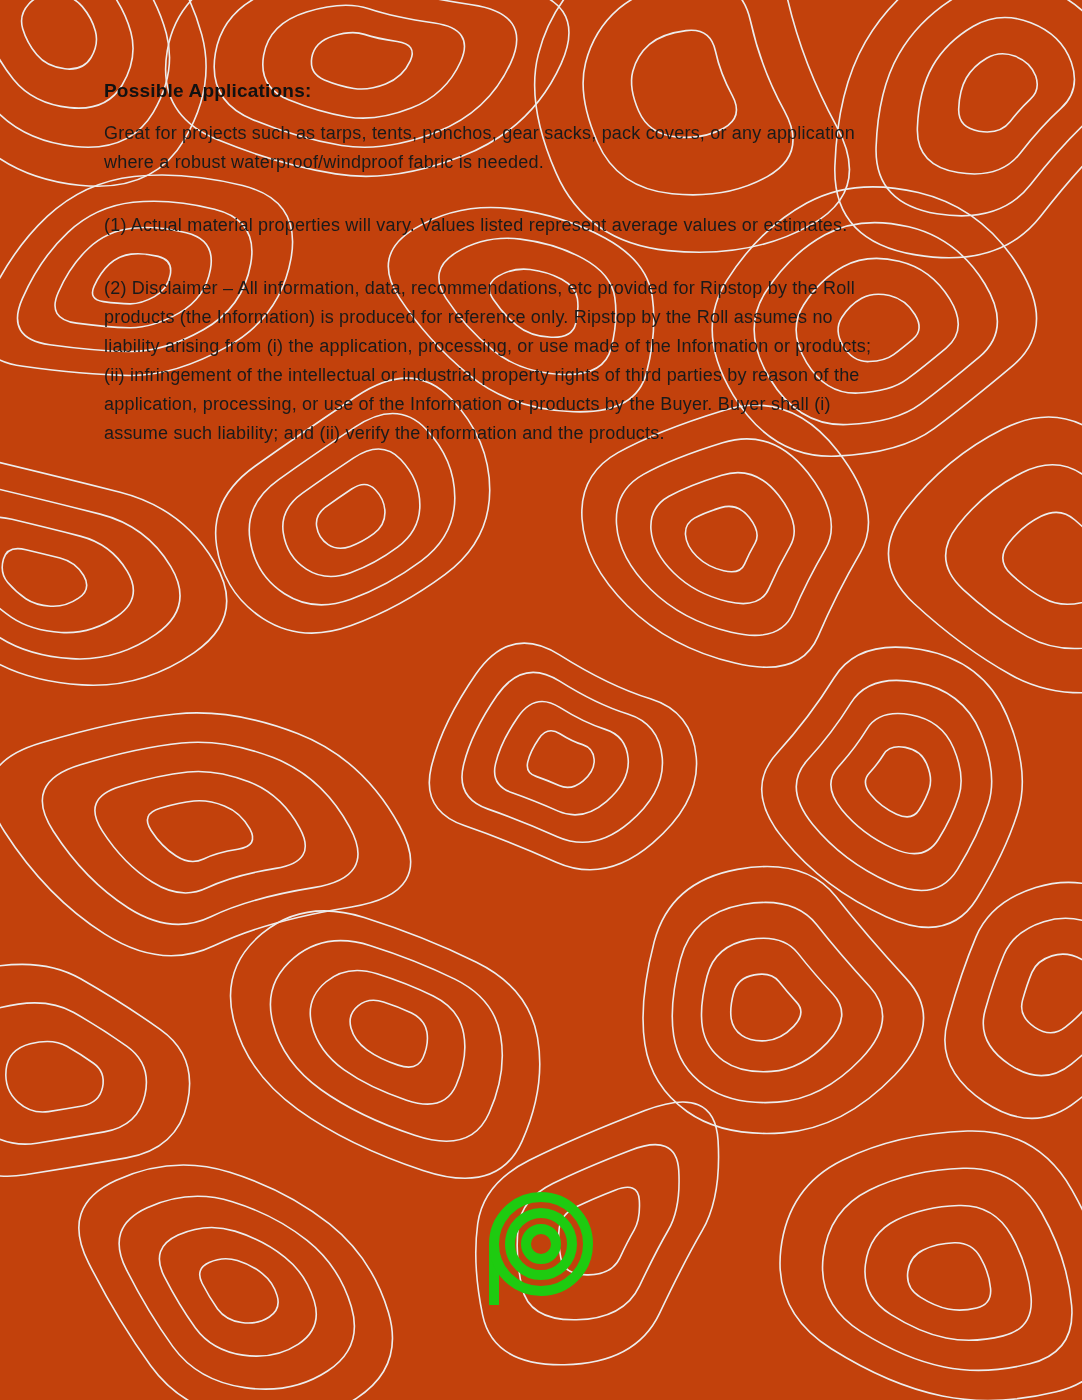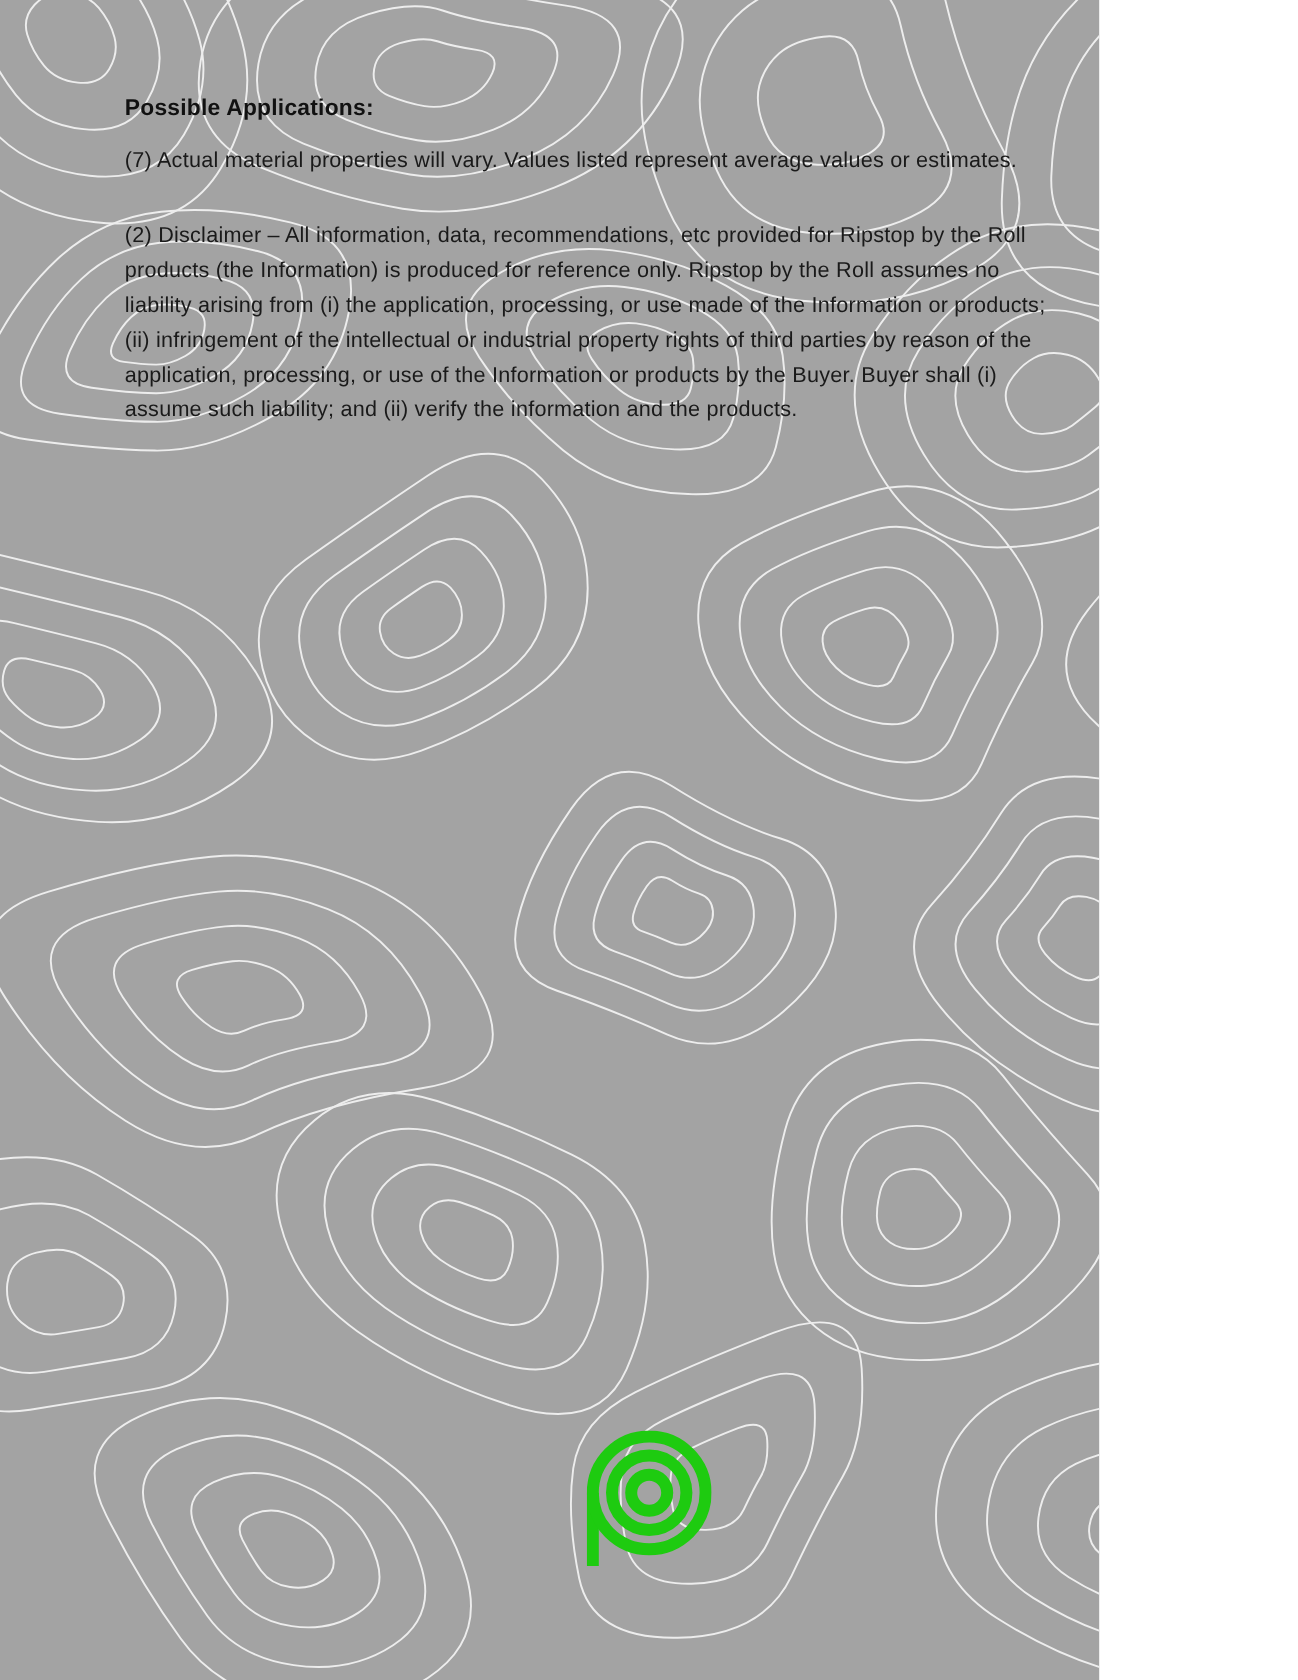--- a/index.html
+++ b/index.html
@@ -2,23 +2,23 @@
 <html><head>
 <meta charset="utf-8">
 <style>
   html, body {
     margin: 0;
     padding: 0;
     background: #ffffff;
   }
   .page {
     position: relative;
-    width: 916px;
+    width: 1082px;
     height: 1400px;
-    background: #a3a3a3;
+    background: #c2410c;
     overflow: hidden;
     font-family: "Liberation Sans", sans-serif;
   }
   svg.bg {
     position: absolute;
     left: 0;
     top: 0;
     width: 1082px;
     height: 1400px;
   }
@@ -189,21 +189,23 @@
       <g transform="rotate(30 950 1280)">
         <path d="M 987.0 1290.9 Q 975.6 1301.8 962.8 1306.1 Q 950.0 1310.4 932.9 1309.7 Q 915.8 1309.1 909.6 1294.5 Q 903.3 1280.0 911.8 1267.4 Q 920.3 1254.8 935.2 1245.6 Q 950.0 1236.4 965.2 1245.3 Q 980.4 1254.2 989.4 1267.1 Q 998.4 1280.0 987.0 1290.9 Z" fill="none" stroke="#ededed" stroke-width="1.6"></path>
         <path d="M 1024.0 1301.8 Q 1001.3 1323.6 975.6 1332.2 Q 950.0 1340.8 915.8 1339.4 Q 881.6 1338.1 869.1 1309.1 Q 856.6 1280.0 873.6 1254.8 Q 890.6 1229.6 920.3 1211.1 Q 950.0 1192.7 980.4 1210.5 Q 1010.7 1228.4 1028.7 1254.2 Q 1046.7 1280.0 1024.0 1301.8 Z" fill="none" stroke="#ededed" stroke-width="1.6"></path>
         <path d="M 1061.0 1312.7 Q 1026.9 1345.4 988.5 1358.2 Q 950.0 1371.1 898.7 1369.2 Q 847.5 1367.2 828.7 1323.6 Q 809.9 1280.0 835.4 1242.2 Q 861.0 1204.3 905.5 1176.7 Q 950.0 1149.1 995.5 1175.8 Q 1041.1 1202.5 1068.1 1241.3 Q 1095.1 1280.0 1061.0 1312.7 Z" fill="none" stroke="#ededed" stroke-width="1.6"></path>
         <path d="M 1098.0 1323.6 Q 1052.5 1367.1 1001.3 1384.3 Q 950.0 1401.5 881.6 1398.9 Q 813.3 1396.2 788.2 1338.1 Q 763.1 1280.0 797.2 1229.6 Q 831.3 1179.1 890.6 1142.3 Q 950.0 1105.4 1010.7 1141.1 Q 1071.5 1176.7 1107.5 1228.4 Q 1143.5 1280.0 1098.0 1323.6 Z" fill="none" stroke="#ededed" stroke-width="1.6"></path>
       </g>
     </svg>
 
   <div class="content">
     <h2>Possible Applications:</h2>
-    <p>(7) Actual material properties will vary. Values listed represent average values or estimates.</p>
+    <p>Great for projects such as tarps, tents, ponchos, gear sacks, pack covers, or any application
+where a robust waterproof/windproof fabric is needed.</p>
+    <p>(1) Actual material properties will vary. Values listed represent average values or estimates.</p>
     <p>(2) Disclaimer – All information, data, recommendations, etc provided for Ripstop by the Roll
 products (the Information) is produced for reference only. Ripstop by the Roll assumes no
 liability arising from (i) the application, processing, or use made of the Information or products;
 (ii) infringement of the intellectual or industrial property rights of third parties by reason of the
 application, processing, or use of the Information or products by the Buyer. Buyer shall (i)
 assume such liability; and (ii) verify the information and the products.</p>
   </div>
 
   <div class="footer">
     <div class="logo-wrap">

